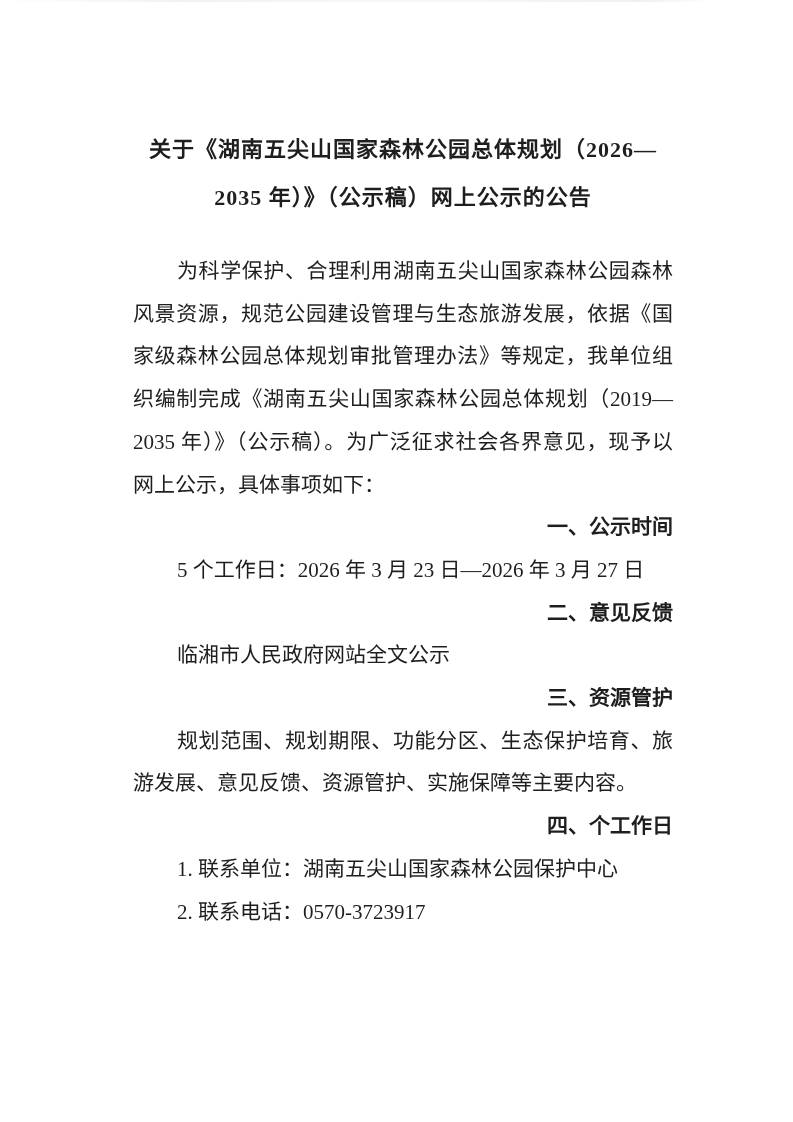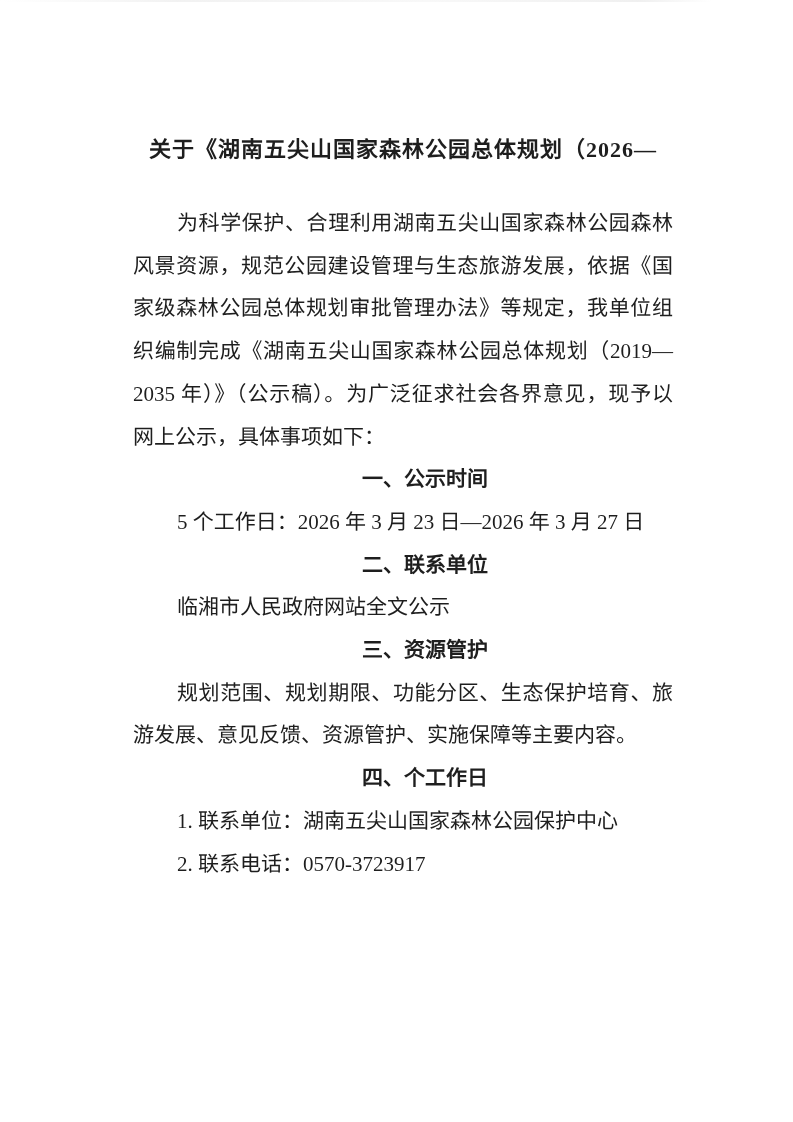--- a/index.html
+++ b/index.html
@@ -56,42 +56,43 @@
   .body-block p,
   .body-block h2 {
     margin: 0;
     padding: 0;
     font-size: 21px;
     line-height: 42.7px;
     text-indent: 44px;
   }
   .body-block h2 {
     font-weight: 700;
-    text-align: center;
+    text-align: right;
   }
   .body-block p { font-weight: 400; }
 </style>
 </head>
 <body>
 
 <div class="page">
   <div class="content">
 
     <h1 class="title">
       <span class="title-line">关于《湖南五尖山国家森林公园总体规划（2026—</span>
+      <span class="title-line">2035 年）》（公示稿）网上公示的公告</span>
     </h1>
 
     <div class="body-block">
 
       <p>为科学保护、合理利用湖南五尖山国家森林公园森林风景资源，规范公园建设管理与生态旅游发展，依据《国家级森林公园总体规划审批管理办法》等规定，我单位组织编制完成《湖南五尖山国家森林公园总体规划（2019—2035 年）》（公示稿）。为广泛征求社会各界意见，现予以网上公示，具体事项如下：</p>
 
       <h2>一、公示时间</h2>
       <p>5 个工作日：2026 年 3 月 23 日—2026 年 3 月 27 日</p>
 
-      <h2>二、联系单位</h2>
+      <h2>二、意见反馈</h2>
       <p>临湘市人民政府网站全文公示</p>
 
       <h2>三、资源管护</h2>
       <p>规划范围、规划期限、功能分区、生态保护培育、旅游发展、意见反馈、资源管护、实施保障等主要内容。</p>
 
       <h2>四、个工作日</h2>
 
       <p>1. 联系单位：湖南五尖山国家森林公园保护中心</p>
       <p>2. 联系电话：0570-3723917</p>
 

